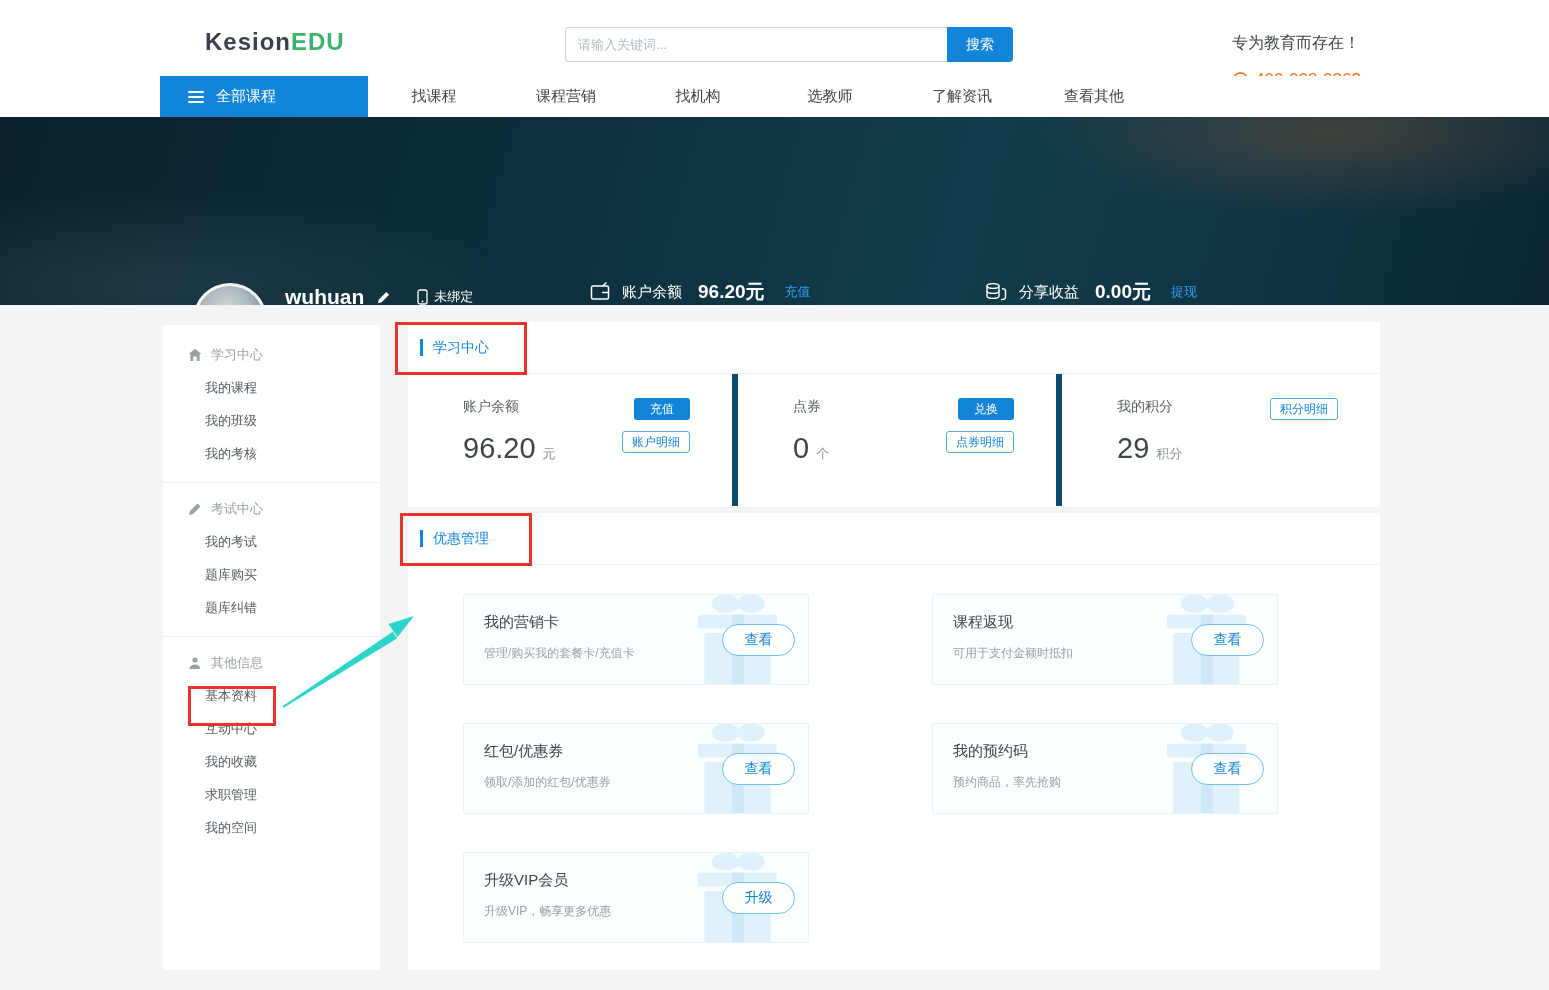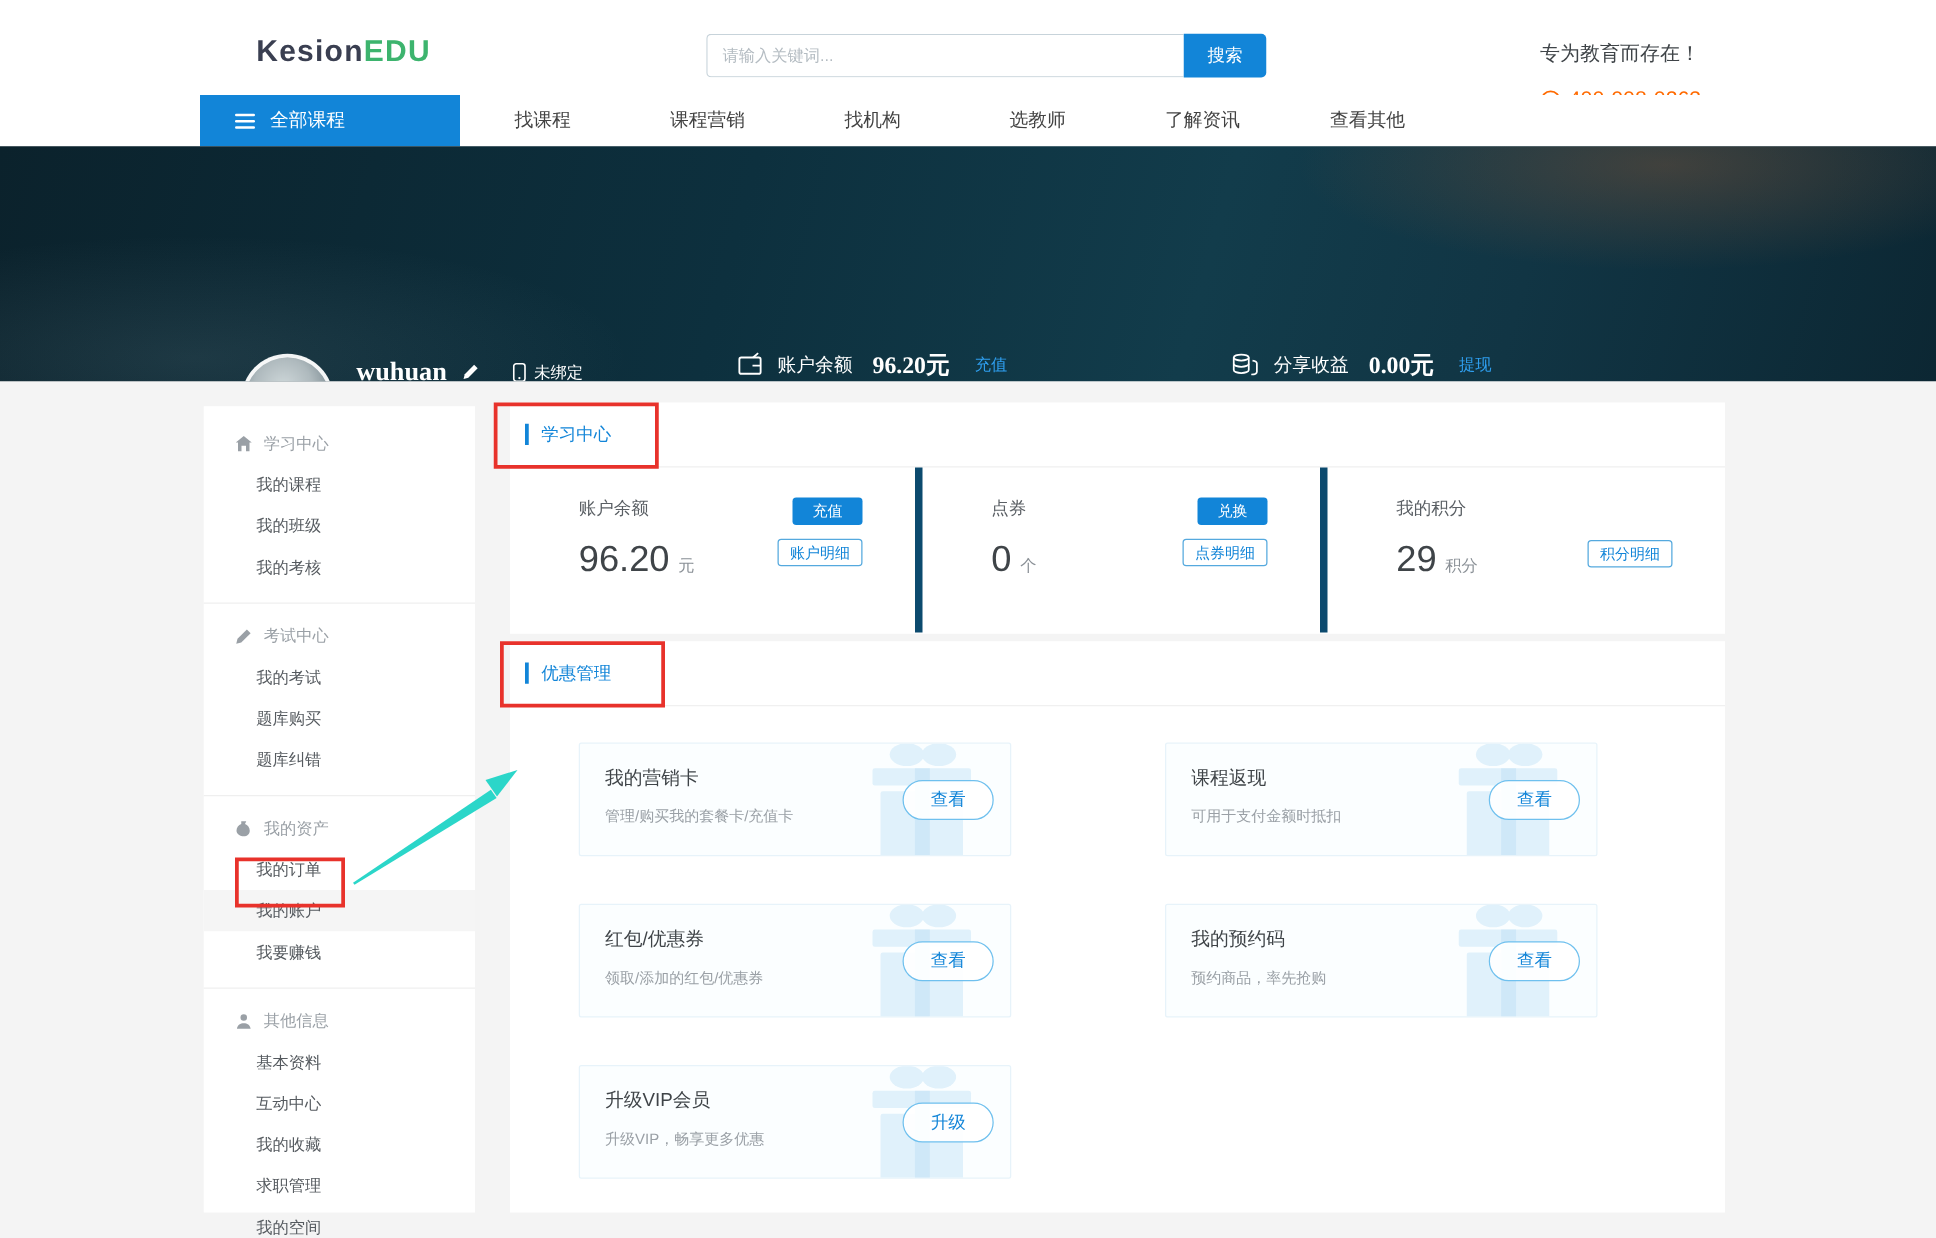--- a/index.html
+++ b/index.html
@@ -23,21 +23,21 @@
 
   .navrow { position:absolute; left:0; top:76px; width:1549px; height:41px; background:#fff; }
   .nav-active { position:absolute; left:160px; top:0; width:208px; height:41px; background:#1285d8; color:#fff; display:flex; align-items:center; padding-left:28px; gap:12px; font-size:15px; cursor:pointer; }
   .burger { display:inline-flex; flex-direction:column; gap:3px; }
   .burger i { width:16px; height:2px; background:#fff; border-radius:1px; }
   .nav-items { position:absolute; left:368px; top:0; width:792px; height:41px; display:flex;align-items:center; }
   .nav-item { flex:1; display:flex; align-items:center; justify-content:center; font-size:15px; color:#424242; cursor:pointer; }
 
   
   .banner { position:absolute; left:0; top:117px; width:1549px; height:188px;
-    background:linear-gradient(105deg,#0b222c 0%,#0d303e 38%,#123c4b 62%,#113544 78%,#0c2733 100%); overflow:hidden;font-family:Liberation Serif, serif; }
+    background:linear-gradient(105deg,#0b222c 0%,#0d303e 38%,#123c4b 62%,#113544 78%,#0c2733 100%); overflow:hidden; }
   .banner::before { content:""; position:absolute; left:0; top:0; width:100%; height:100%;
     background:radial-gradient(ellipse 420px 120px at 86% 8%, rgba(124,84,58,.45), transparent 70%),
                radial-gradient(ellipse 500px 140px at 10% 90%, rgba(160,190,200,.12), transparent 70%); }
   .avatar { position:absolute; left:193px; top:166px; width:74px; height:74px; border-radius:50%; border:3px solid rgba(255,255,255,.9);
     background:radial-gradient(circle at 45% 35%, #cfd8da 0%, #aeb9bd 40%, #72828a 75%, #55646d 100%); cursor:pointer; overflow:hidden; }
   .avatar::after { content:""; position:absolute; left:18px; top:26px; width:38px; height:50px; border-radius:45% 45% 20% 20%; background:rgba(40,50,60,.55); }
   .user-block { position:absolute; left:285px; top:168px; color:#fff; }
   .uname-row { display:flex; align-items:center; gap:12px; }
   .uname { font-size:21px; font-weight:bold; }
   .edit-ic, .bind-row { display:inline-flex; align-items:center; }
@@ -67,21 +67,21 @@
   .sec-bar { width:3px; height:17px; background:#1285d8; }
   .sec-text { color:#1285d8; font-size:14px; }
 
   .acct-row { display:flex; height:132px; }
   .acct-col { width:324px; display:flex; justify-content:space-between; padding:24px 42px 0 55px; }
   .acct-col + .acct-col { border-left:6px solid #0c4a6e; }
   .acct-label { font-size:14px; color:#5a5f64; }
   .acct-value { margin-top:16px; font-size:29px; color:#3f4448; }
   .acct-unit { font-size:13px; color:#8a9096; margin-left:7px; }
   .acct-actions { display:flex; flex-direction:column; gap:11px; align-items:flex-end; }
-  .acct-actions.single { justify-content:center; padding-bottom:18px; }
+  .acct-actions.single { justify-content:flex-start; padding-bottom:18px; }
   .btn-solid { background:#1285d8; color:#fff; border:none; border-radius:3px; font-size:12px; height:22px; padding:0 16px; cursor:pointer; }
   .btn-outline { background:#fff; color:#1285d8; border:1px solid #55a9de; border-radius:3px; font-size:12px; height:22px; padding:0 9px; cursor:pointer; }
 
   .promo-grid { display:grid; grid-template-columns:389px 389px; column-gap:80px; row-gap:38px; padding:29px 0 0 55px; }
   .promo-card { position:relative; width:346px; height:91px; background:#fbfeff; border:1px solid #e7f3fa; border-radius:2px; overflow:hidden; }
   .promo-title { position:absolute; left:20px; top:18px; font-size:15px; color:#3f4448; }
   .promo-desc { position:absolute; left:20px; top:50px; font-size:12px; color:#9aa0a6; }
   .pill-btn { position:absolute; right:13px; top:29px; width:73px; height:32px; border-radius:17px; border:1px solid #6fc0ee; background:rgba(255,255,255,.92); color:#1285d8; font-size:14px; cursor:pointer; z-index:2; }
   .gift { position:absolute; right:24px; top:-6px; z-index:1; }
 
@@ -207,31 +207,20 @@
         <svg width="14" height="14" viewBox="0 0 14 14">
             <path d="M1 13l1-4 7.5-7.5 3 3L5 12z" fill="#9aa0a6"></path>
           </svg>
         <span>考试中心</span>
       </div>
       <div class="side-item">我的考试</div>
       <div class="side-item">题库购买</div>
       <div class="side-item">题库纠错</div>
     </div>
 
-    <div class="side-section">
-      <div class="side-title">
-        <svg width="14" height="14" viewBox="0 0 14 14">
-            <path d="M5 1h4l-1 2.2c2.2.8 3.8 2.8 3.8 5.3 0 2.7-2.1 4.5-4.8 4.5S1.2 11.2 1.2 8.5C1.2 6 2.8 4 5 3.2z" fill="#9aa0a6"></path>
-          </svg>
-        <span>我的资产</span>
-      </div>
-      <div class="side-item">我的订单</div>
-      <div class="side-item active">我的账户</div>
-      <div class="side-item">我要赚钱</div>
-    </div>
 
     <div class="side-section">
       <div class="side-title">
         <svg width="14" height="14" viewBox="0 0 14 14">
             <circle cx="7" cy="4" r="2.6" fill="#9aa0a6"></circle>
             <path d="M1.5 13c.5-3 2.8-4.4 5.5-4.4S12 10 12.5 13z" fill="#9aa0a6"></path>
           </svg>
         <span>其他信息</span>
       </div>
       <div class="side-item">基本资料</div>

